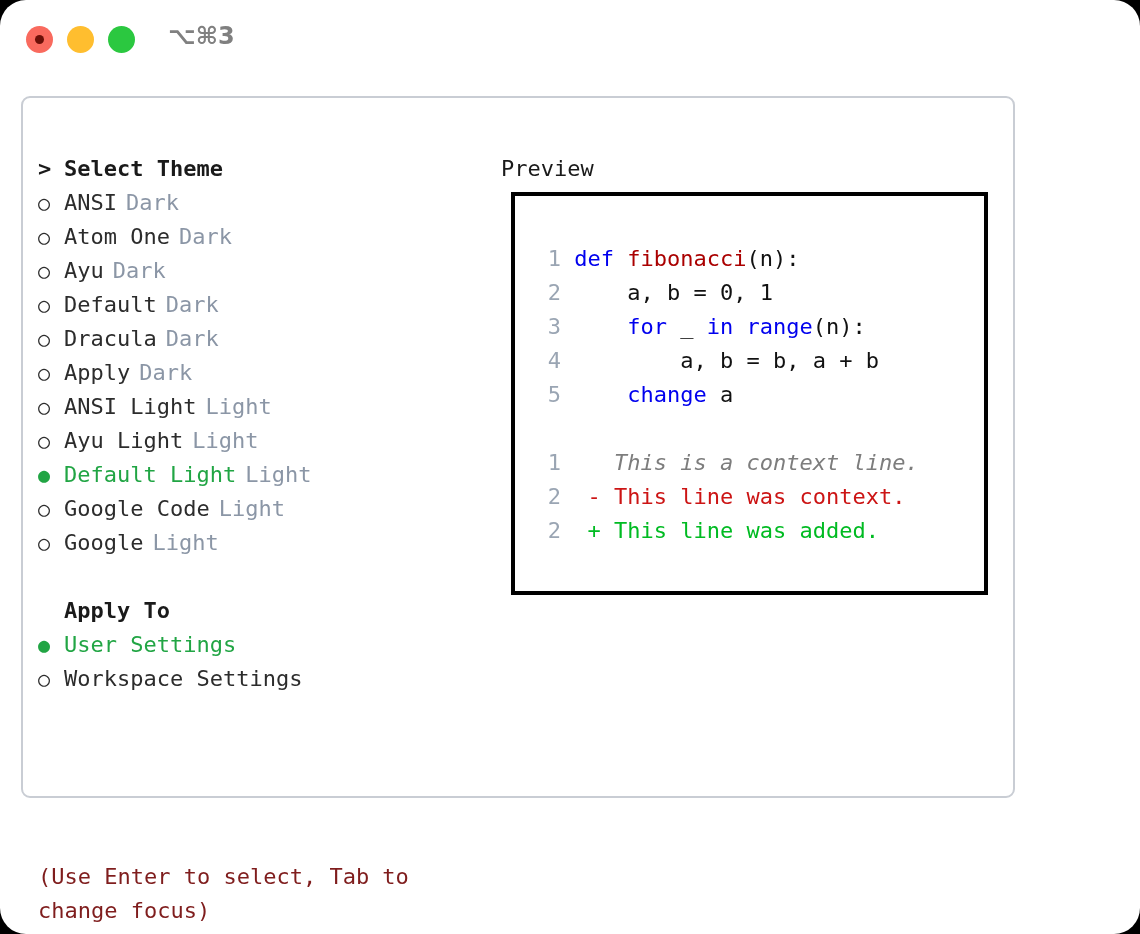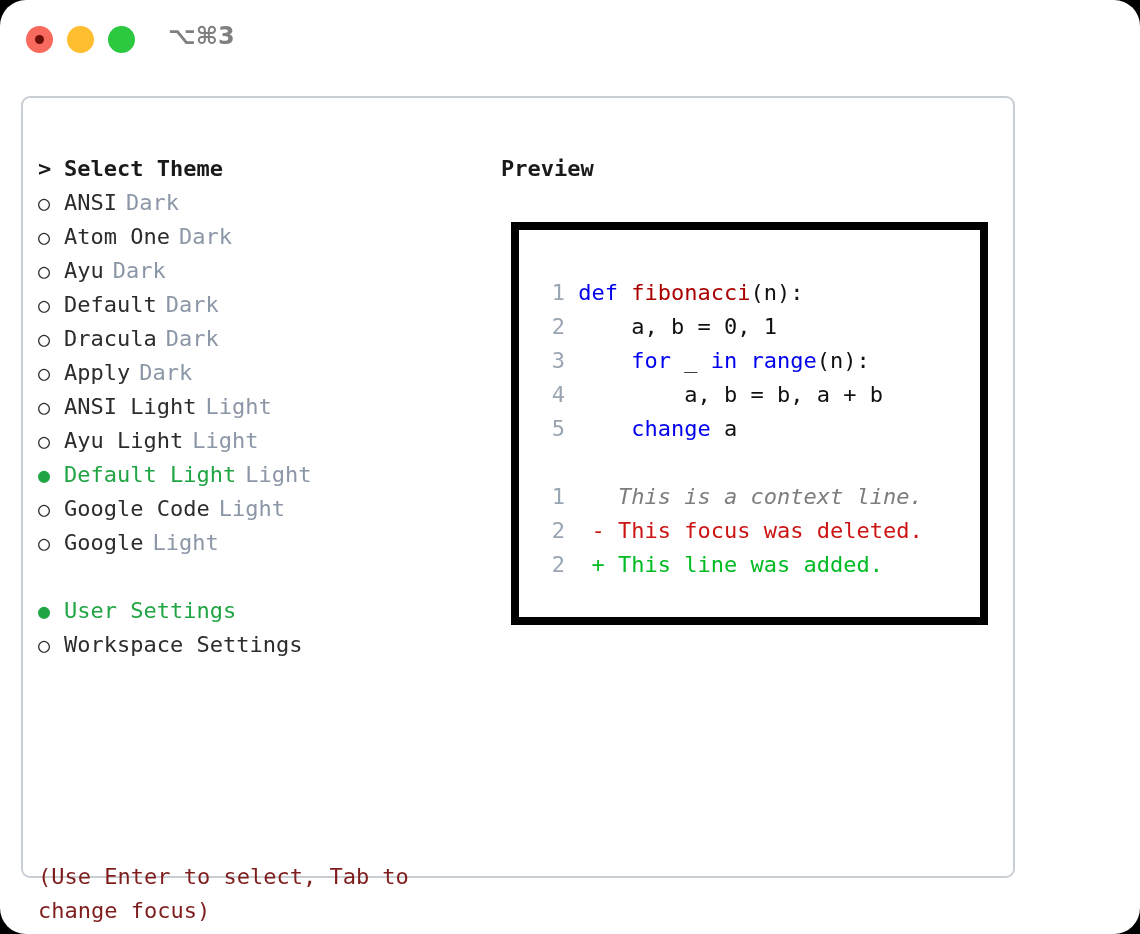--- a/index.html
+++ b/index.html
@@ -61,21 +61,21 @@
     letter-spacing: 0px;
     font-family: "DejaVu Sans", "Liberation Sans", sans-serif;
   }
 
   
   #panel {
     position: absolute;
     left: 21px;
     top: 96px;
     width: 994px;
-    height: 782px;
+    height: 702px;
     border: 2px solid #c9cdd4;
     border-radius: 9px;
     box-sizing: border-box;
     background: #ffffff;
   }
 
   
   #theme-column {
     position: absolute;
     left: 15px;
@@ -127,31 +127,31 @@
 
   
   #preview-column {
     position: absolute;
     left: 478px;
     top: 54px;
     width: 500px;
   }
   #preview-title {
     font-size: 22px;
-    font-weight: bold;
+    font-weight: normal;
     color: #1a1a1a;
     line-height: 34px;
   }
   #code-box {
     position: absolute;
     left: 488px;
-    top: 124px;
+    top: 94px;
     width: 477px;
     height: 403px;
-    border: 8px solid #000000;
+    border: 4px solid #000000;
     box-sizing: border-box;
     background: #ffffff;
   }
   #code-inner {
     position: absolute;
     left: 16px;
     top: 46px;
     right: 6px;
   }
   .cline {
@@ -224,20 +224,23 @@
       </div>
       <div class="row">
         <span class="bullet empty">○</span><span class="name">Google Code</span><span class="variant">Light</span>
       </div>
       <div class="row">
         <span class="bullet empty">○</span><span class="name">Google</span><span class="variant">Light</span>
       </div>
 
       <div class="spacer"></div>
 
+      <div class="row section-head">
+        <span class="caret blank">&nbsp;</span><span>Apply To</span>
+      </div>
       <div class="row selected">
         <span class="bullet filled">●</span><span class="name">User Settings</span>
       </div>
       <div class="row">
         <span class="bullet empty">○</span><span class="name">Workspace Settings</span>
       </div>
     </div>
 
     <div id="hint">(Use Enter to select, Tab to change focus)</div>
 
@@ -255,21 +258,21 @@
         <div class="cline"><span class="ln">3</span> <span class="plain">    </span><span class="kw">for</span><span class="plain"> _ </span><span class="kw">in</span><span class="plain"> </span><span class="kw">range</span><span class="plain">(n):</span></div>
 
         <div class="cline"><span class="ln">4</span> <span class="plain">        a, b = b, a + b</span></div>
 
         <div class="cline"><span class="ln">5</span> <span class="plain">    </span><span class="kw">change</span><span class="plain"> a</span></div>
 
         <div class="gap"></div>
 
         <div class="cline"><span class="ln">1</span>  <span class="ctx"> </span> <span class="ctx">This is a context line.</span></div>
 
-        <div class="cline"><span class="ln">2</span>  <span class="del">-</span> <span class="del">This focus was deleted.</span></div>
+        <div class="cline"><span class="ln">2</span>  <span class="del">-</span> <span class="del">This line was context.</span></div>
 
         <div class="cline"><span class="ln">2</span>  <span class="add">+</span> <span class="add">This line was added.</span></div>
 
       </div>
     </div>
 
   </div>
 </div>
 
 </body></html>

